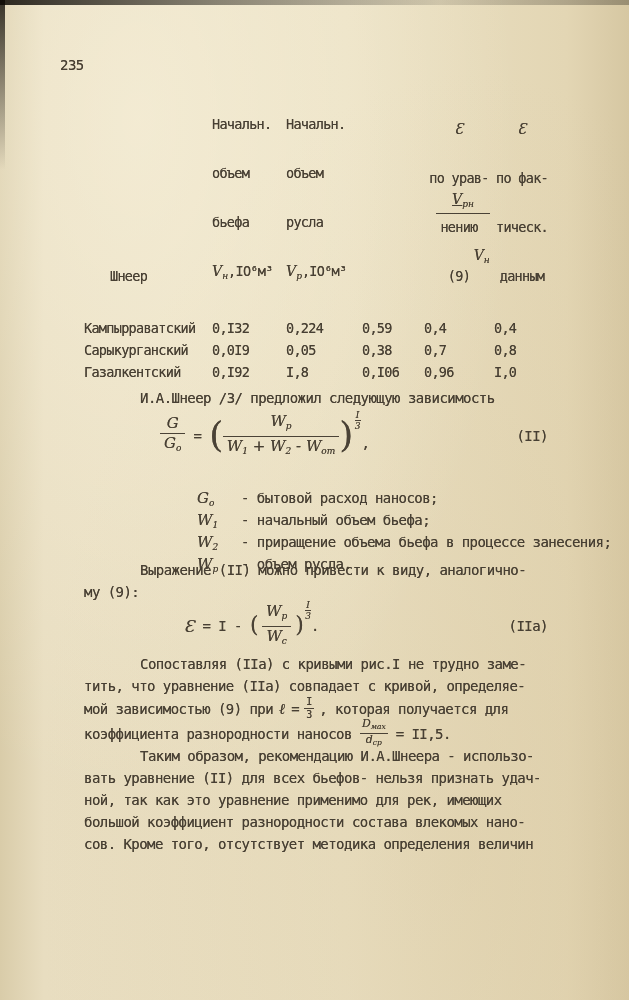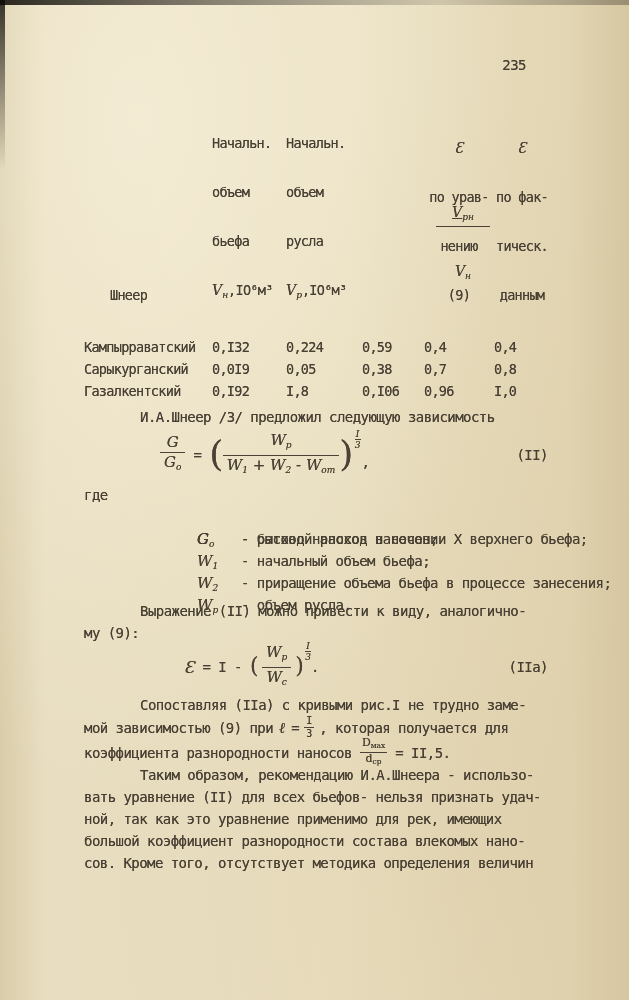--- a/index.html
+++ b/index.html
@@ -16,39 +16,39 @@
   }
   .edge-top{position:absolute;top:0;left:0;width:100%;height:5px;
     background:linear-gradient(90deg,rgba(12,9,4,0.85),rgba(12,9,4,0.45) 35%,rgba(12,9,4,0.12) 70%,rgba(12,9,4,0.3) 100%);}
   .edge-left{position:absolute;top:0;left:0;width:5px;height:170px;
     background:linear-gradient(180deg,rgba(12,9,4,0.8),rgba(12,9,4,0));}
 
   .content{position:absolute;left:84px;top:56px;width:466px;
     font-size:14px;letter-spacing:-0.55px;
     text-shadow:0 0 0.5px rgba(70,60,45,0.8);}
 
-  .page-number{text-align:right;transform:translateX(-24px);margin-bottom:29px;line-height:18px;}
+  .page-number{text-align:left;transform:translateX(-24px);margin-bottom:10px;line-height:18px;}
 
   
   table.basins{border-collapse:collapse;table-layout:fixed;width:100%;
     font-size:13.5px;letter-spacing:-0.7px;}
   table.basins td{padding:0;vertical-align:bottom;white-space:pre;}
   .th-line{display:block;line-height:17px;}
   .c-name{width:128px;}
   .c-vn{width:74px;}
   .c-vr{width:76px;}
   .c-ratio{width:62px;text-align:center;}
   .c-e9{width:70px;text-align:center;}
   .c-ef{width:56px;text-align:center;}
   .basins .data td{line-height:22px;}
   .pl10{padding-left:10px;} .pl12{padding-left:12px;} .pl26{padding-left:26px;}
 
   .hfrac{display:inline-block;text-align:center;vertical-align:bottom;margin-bottom:1px;}
   .hfrac .top{display:block;border-bottom:1.2px solid #4a4236;padding:0 7px 1px;line-height:15px;text-decoration:underline;}
-  .hfrac .bot{display:block;padding-top:1px;line-height:22px;}
+  .hfrac .bot{display:block;padding-top:1px;line-height:16px;text-align:right;}
 
   
   .hw{font-family:"DejaVu Serif","Liberation Serif",serif;font-style:italic;
     letter-spacing:0;font-size:15px;}
   .hw sub{font-size:9px;vertical-align:-3px;letter-spacing:0;}
   table .hw{font-size:14px;}
 
   
   .tline{white-space:pre;line-height:22px;height:22px;}
   .indent{padding-left:56px;}
@@ -69,21 +69,21 @@
   .expfrac .top{display:block;border-bottom:1px solid #4a4236;line-height:9px;padding:0 1px 0;}
   .expfrac .bot{display:block;line-height:10px;}
   .trail{display:inline-block;transform:translateY(7px);margin-left:1px;}
   .eqgap{margin:0 8px;}
 
   
   .sfrac{display:inline-block;text-align:center;font-size:10px;vertical-align:-4px;
     line-height:0;margin:0 5px;letter-spacing:0;}
   .sfrac .top{display:block;border-bottom:1px solid #4a4236;line-height:10px;padding:0 2px 1px;}
   .sfrac .bot{display:block;line-height:11px;}
-  .sfrac.hwf{font-family:"DejaVu Serif","Liberation Serif",serif;font-size:11px;}
+  .sfrac.hwf{font-family:"DejaVu Serif","Liberation Serif",serif;font-style:italic;font-size:11px;}
   .sfrac.hwf sub{font-size:7.5px;vertical-align:-2px;}
 
   
   .where{margin-top:2px;}
   .where-item{position:relative;padding-left:50px;line-height:22px;height:22px;white-space:pre;}
   .wlabel{position:absolute;left:0;top:0;}
   .wsym{display:inline-block;width:44px;}
 
   .msym{margin:0 6px;}
 </style>
@@ -181,24 +181,20 @@
       <span class="expfrac hw">
         <span class="top">I</span>
         <span class="bot">3</span>
       </span>
       <span class="trail">,</span>
       <span class="tag">(II)</span>
     </div>
 
     <div class="where">
       <div class="where-item">
-        <span class="wlabel">где</span>
-        <span class="wsym hw"><span>G</span><sub></sub></span><span>- расход наносов в сечении X верхнего бьефа;</span>
-      </div>
-      <div class="where-item">
         <span class="wsym hw"><span>G</span><sub>o</sub></span><span>- бытовой расход наносов;</span>
       </div>
       <div class="where-item">
         <span class="wsym hw"><span>W</span><sub>1</sub></span><span>- начальный объем бьефа;</span>
       </div>
       <div class="where-item">
         <span class="wsym hw"><span>W</span><sub>2</sub></span><span>- приращение объема бьефа в процессе занесения;</span>
       </div>
       <div class="where-item">
         <span class="wsym hw"><span>W</span><sub>р</sub></span><span>- объем русла.</span>
@@ -222,20 +218,21 @@
       <span class="expfrac hw">
         <span class="top">I</span>
         <span class="bot">3</span>
       </span>
       <span>.</span>
       <span class="tag">(IIа)</span>
     </div>
 
     <div class="para" style="margin-top:4px;">
       <div class="tline indent">Сопоставляя (IIа) с кривыми рис.I не трудно заме-</div>
+      <div class="tline">тить, что уравнение (IIа) совпадает с кривой, определяе-</div>
       <div class="tline"><span>мой зависимостью (9) при</span><span class="hw msym">ℓ</span><span>=</span><span class="sfrac"><span class="top">I</span><span class="bot">3</span></span><span>, которая получается для</span></div>
       <div class="tline"><span>коэффициента разнородности наносов</span><span class="sfrac hwf" style="margin:0 8px;"><span class="top"><span>D</span><sub>мах</sub></span><span class="bot"><span>d</span><sub>ср</sub></span></span><span>= II,5.</span></div>
     </div>
 
     <div class="para" style="margin-top:4px;">
       <div class="tline indent">Таким образом, рекомендацию И.А.Шнеера - использо-</div>
       <div class="tline">вать уравнение (II) для всех бьефов- нельзя признать удач-</div>
       <div class="tline">ной, так как это уравнение применимо для рек, имеющих</div>
       <div class="tline">большой коэффициент разнородности состава влекомых нано-</div>
       <div class="tline">сов. Кроме того, отсутствует методика определения величин</div>

